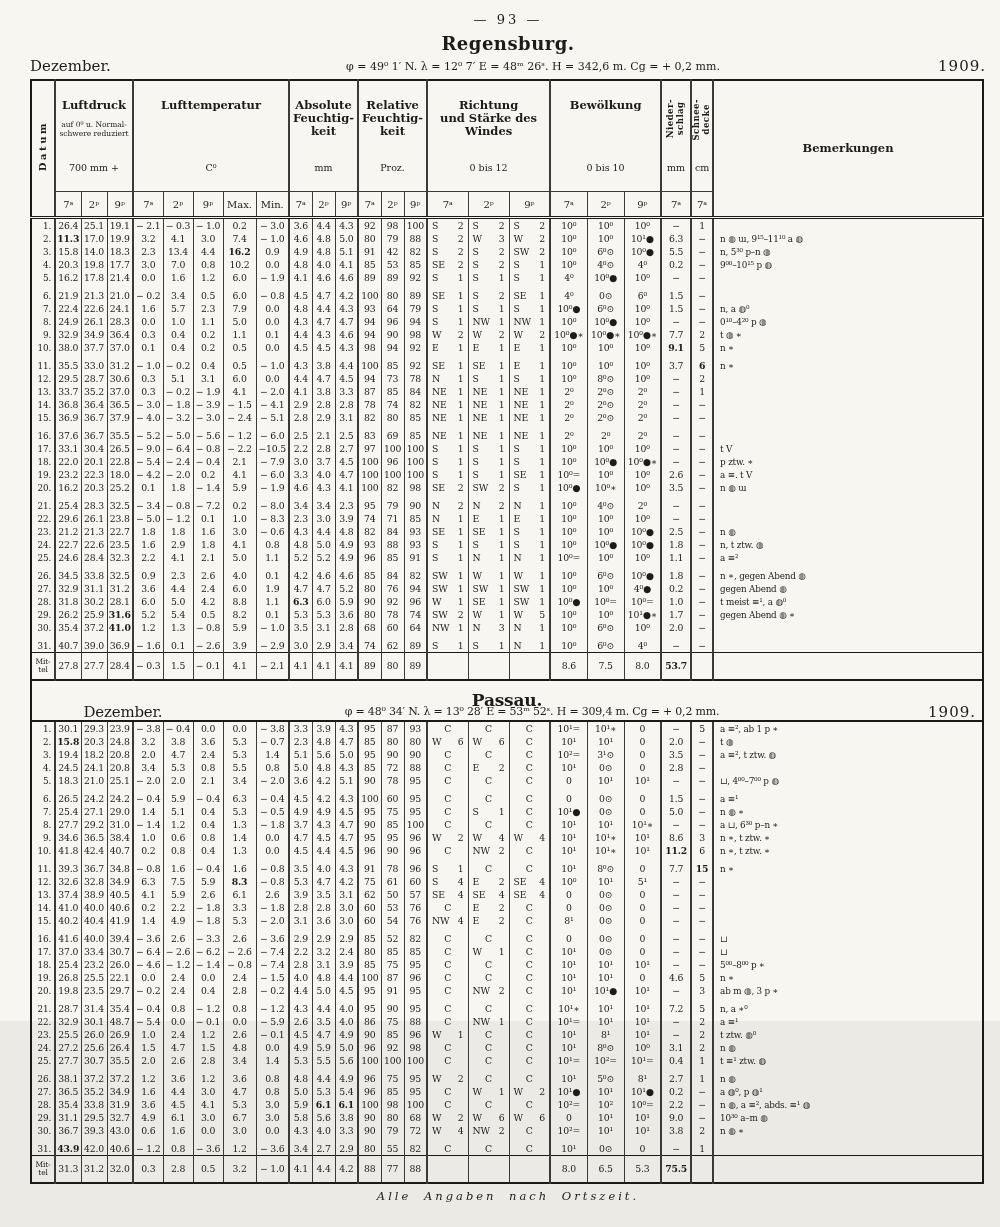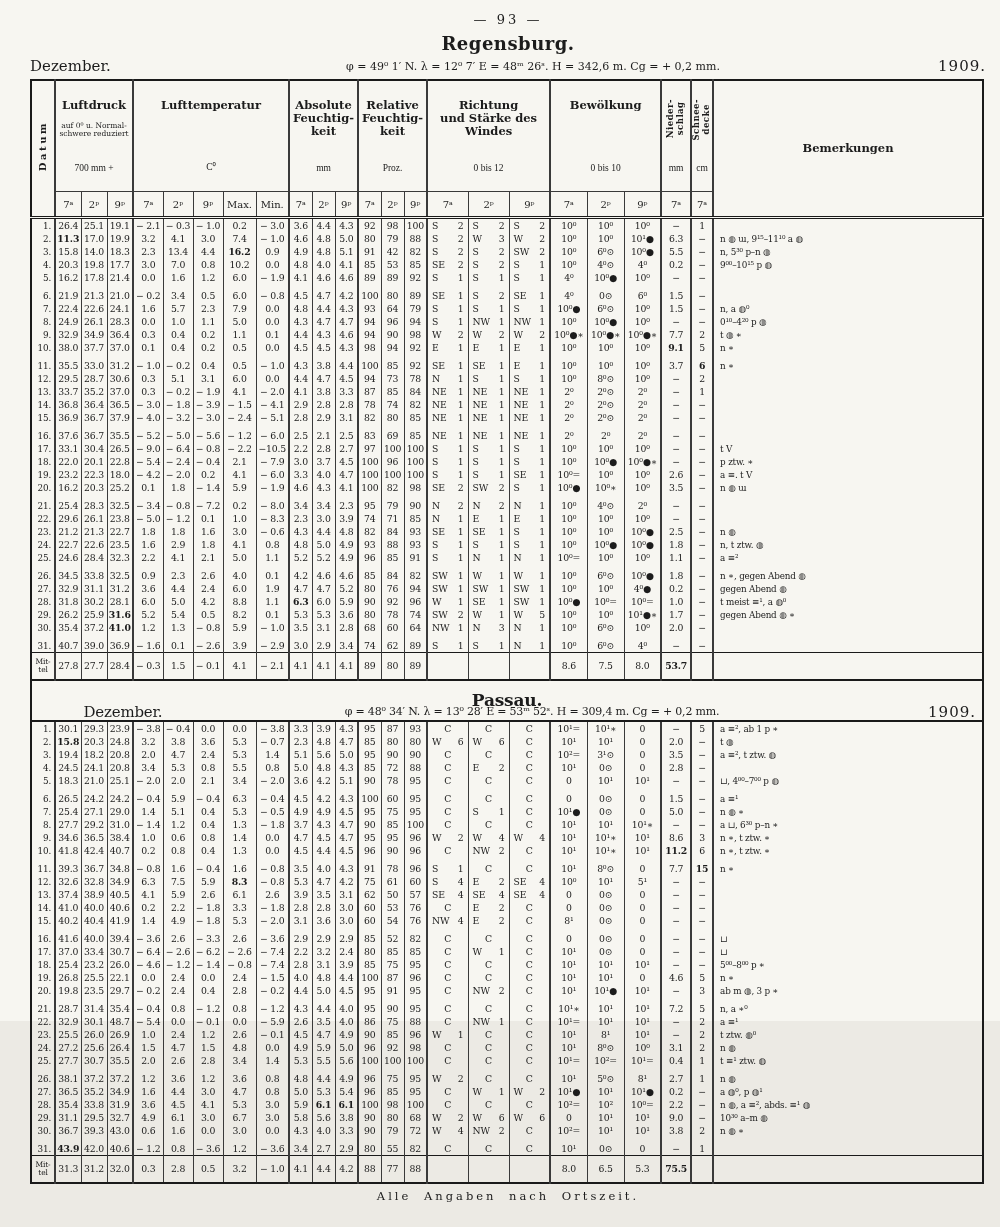--- a/index.html
+++ b/index.html
@@ -38,21 +38,21 @@
   }
   .ge{border-right-width:2px;}
   thead th{border-bottom:0;vertical-align:middle;}
   tr.h1{height:80px;}
   tr.h2{height:26px;}
   tr.h1 th.hcell{border-bottom:1px solid #3a3a3a;}
   tr.h2 th{border-bottom:3px double #1a1a1a;font-size:10px;}
   th.rs{border-bottom:3px double #1a1a1a;}
   .ht{font-weight:bold;font-size:11.5px;line-height:1.15;white-space:pre-line;}
   .hs{font-size:7.5px;line-height:1.1;white-space:pre-line;margin-top:1px;}
-  .hu{font-size:9.5px;margin-top:16px;font-family:Liberation Serif, serif;}
+  .hu{font-size:9.5px;margin-top:16px;}
   .hflex{display:flex;flex-direction:column;justify-content:space-between;height:74px;padding:18px 0;}
   .vert{
     writing-mode:vertical-rl;transform:rotate(180deg);
     white-space:pre-line;font-weight:bold;
     font-size:8.5px;line-height:1.15;letter-spacing:0.5px;
     display:inline-block;margin:0 auto;
   }
   .vert.big{font-size:10px;letter-spacing:2.5px;}
 
   tbody td{height:13px;font-size:9.3px;line-height:12px;letter-spacing:-0.2px;}
@@ -65,21 +65,21 @@
   tr.mittel td{border-top:1.5px solid #1a1a1a;height:26px;}
   td.mlabel{font-size:7.5px;white-space:pre-line;line-height:1.1;text-align:center;padding:0;}
   #rows-0{border-bottom:2.5px solid #1a1a1a;}
   tbody.break td{border-right:0;height:auto;}
   tbody.break tr.ttl td{padding-top:13px;}
   tbody.break tr.sub td{border-bottom:2.5px solid #1a1a1a;padding-bottom:2px;}
   .station-title2{font-size:17px;font-weight:bold;display:block;text-align:center;}
   .subline.inner{margin:0;padding:0 6px;}
   .footer{
     margin-top:5px;text-align:center;
-    font-size:11.5px;
+    font-style:italic;font-size:11.5px;
     letter-spacing:3px;word-spacing:6px;
   }
 </style>
 </head>
 <body>
 
 <div class="page">
   <div class="pageno">—  93  —</div>
   <div class="main-title">Regensburg.</div>
   <div class="subline">

